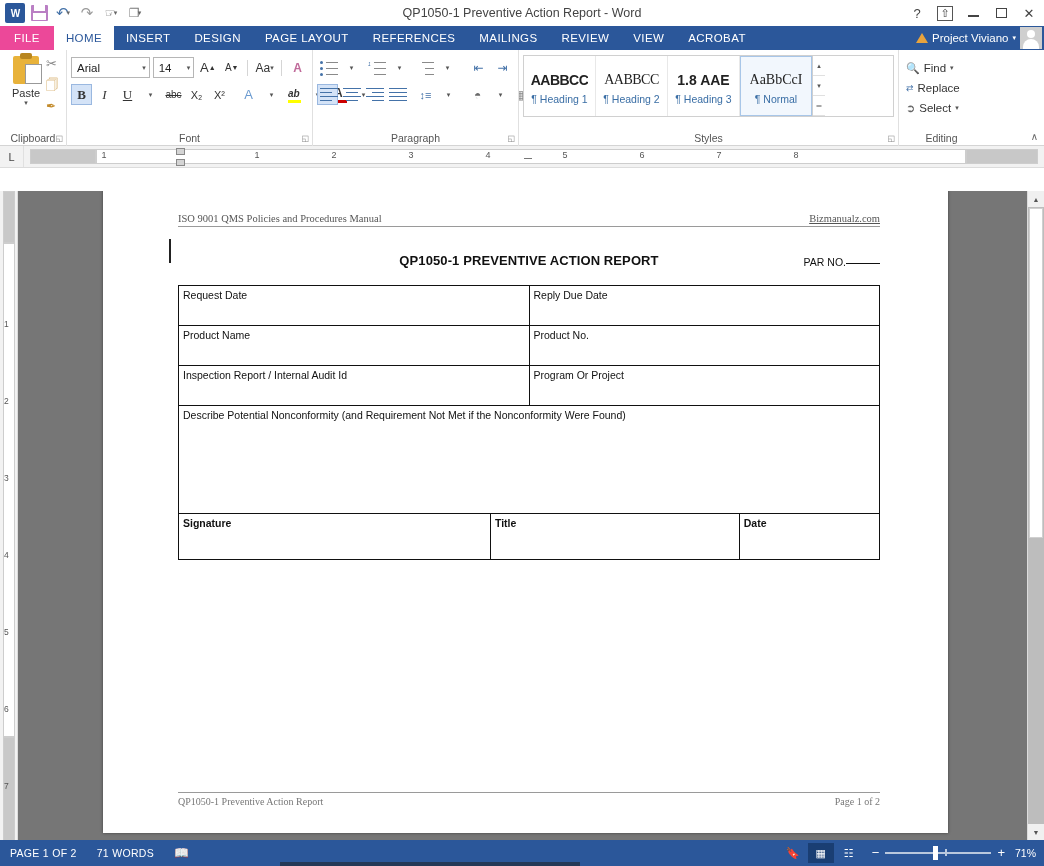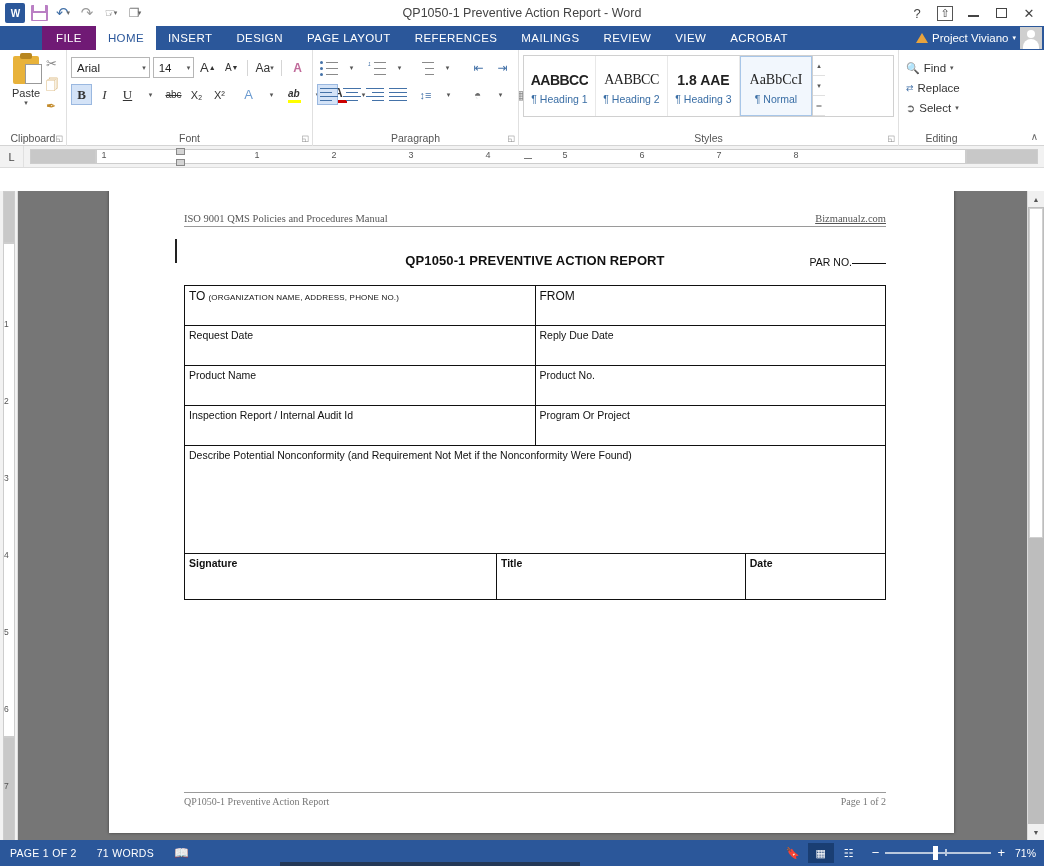--- a/index.html
+++ b/index.html
@@ -50,22 +50,22 @@
   }
   .win-min { width:11px; height:1.6px; background:#444; margin-top:6px;}
   .win-restore { width:11px; height:10px; border:1.3px solid #444; position:relative;}
 
   
   .ribbon-tabs {
     height: 24px; background:#2b579a; display:flex; align-items:stretch;
     position: relative;
   }
   .tab-file {
-    background:#701a75; color:#fff; font-size:11.5px; letter-spacing:.4px;
-    padding: 0 14px; display:flex; align-items:center; font-weight:400;margin-left:42px;
+    background:#ec4899; color:#fff; font-size:11.5px; letter-spacing:.4px;
+    padding: 0 14px; display:flex; align-items:center; font-weight:400;
   }
   .tab {
     color:#ffffff; font-size:11.5px; letter-spacing:.4px; padding: 0 12px;
     display:flex; align-items:center;
   }
   .tab.active { background:#ffffff; color:#2b579a; }
   .user-area {
     position:absolute; right:0; top:0; height:24px; display:flex; align-items:center;
     gap:4px; padding-right:2px; color:#fff; font-size:11.5px;
   }
@@ -213,21 +213,21 @@
 
   
   .docarea {
     position:absolute; left:0; right:0; top:191px; bottom:26px; background:#767676;
     overflow:hidden;
   }
   .canvas {
     position:absolute; left:18px; right:17px; top:0; bottom:0; background:#767676;
   }
   .page {
-    position:absolute; left:91px; top:-18px; width:845px; height:660px; background:#fff;
+    position:absolute; left:85px; top:-18px; width:845px; height:660px; background:#fff;
     box-shadow: 0 0 3px rgba(0,0,0,.45);
   }
   .page-inner { position:absolute; left:75px; right:68px; top:40px; bottom:24px; }
 
   .doc-header {
     display:flex; justify-content:space-between; align-items:flex-end;
     border-bottom:1px solid #9a9a9a; padding-bottom:2px;
     font-family:"Liberation Serif", serif; font-size:10.5px; color:#555;
   }
   .doc-header .hdr-right { text-decoration:underline; }
@@ -670,29 +670,20 @@
           <div class="doc-title-row">
             <div class="cursor-bar"></div>
             <div class="doc-title">QP1050-1 PREVENTIVE ACTION REPORT</div>
             <div class="par-no">
               <span>PAR NO.</span><span class="par-line"></span>
             </div>
           </div>
 
           <table class="form-table">
             <tbody>
-                <tr class="h-row">
-              <td style="width:50%">
-                <span class="ft-lbl"><span class="big">TO</span>
-                <span class="small">(ORGANIZATION NAME, ADDRESS, PHONE NO.)</span></span>
-              </td>
-              <td style="width:50%">
-                <span class="ft-from">FROM</span>
-              </td>
-            </tr>
             <tr class="h-row">
               <td><span>Request Date</span></td>
               <td><span>Reply Due Date</span></td>
             </tr>
             <tr class="h-row">
               <td><span>Product Name</span></td>
               <td><span>Product No.</span></td>
             </tr>
             <tr class="h-row">
               <td><span>Inspection Report / Internal Audit Id</span></td>

